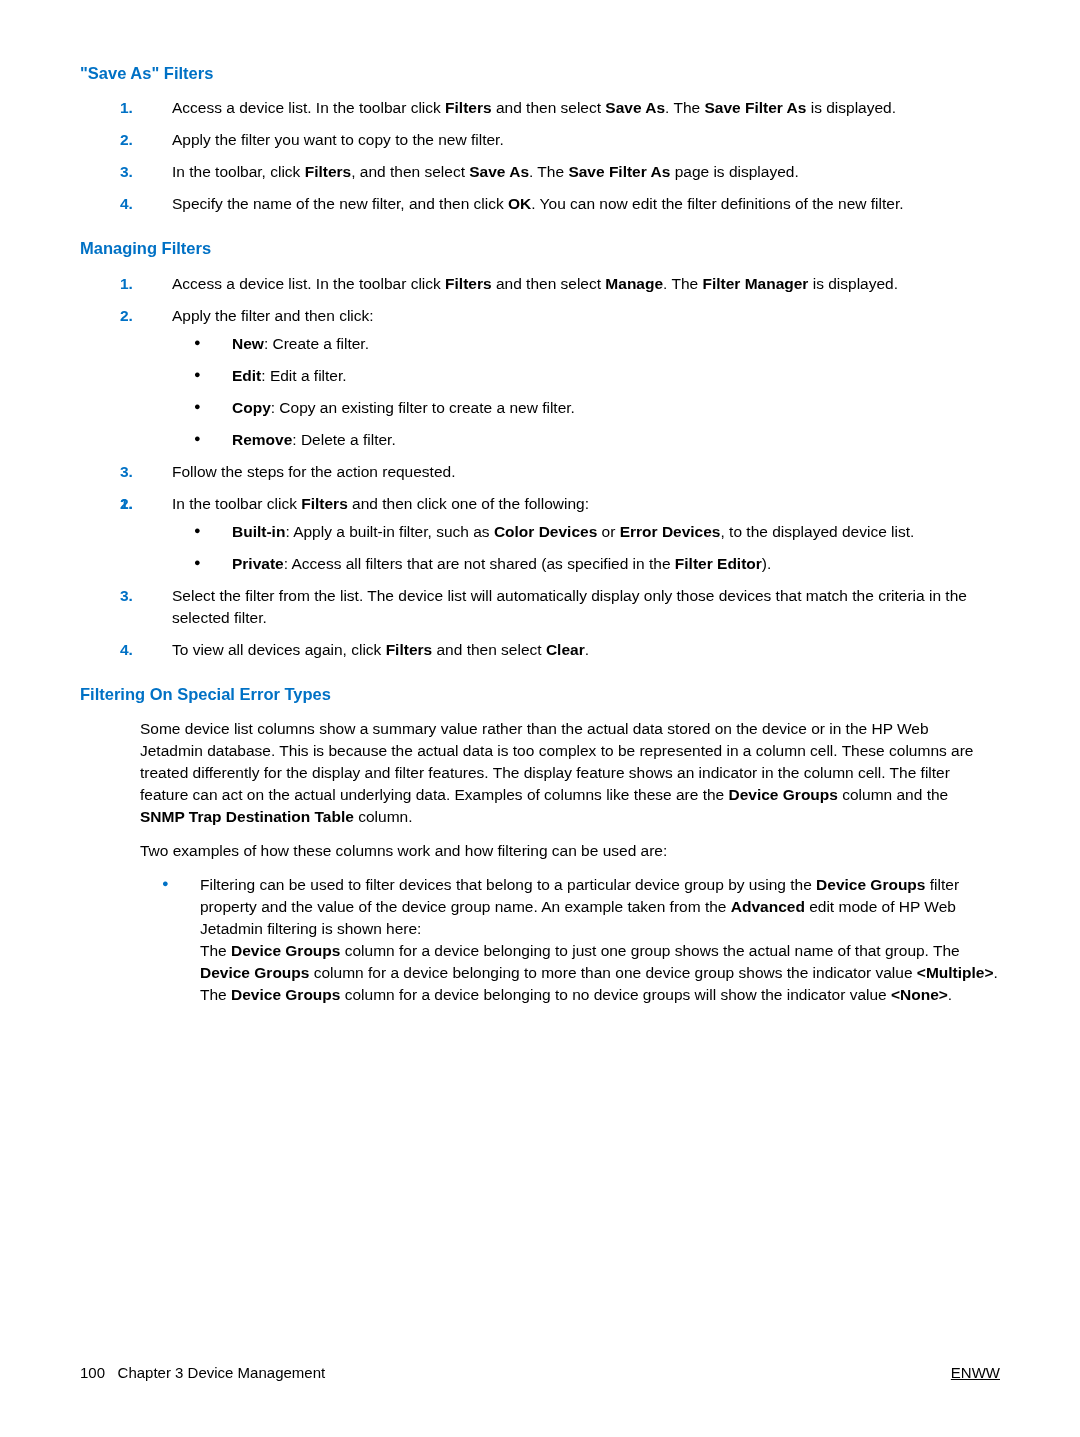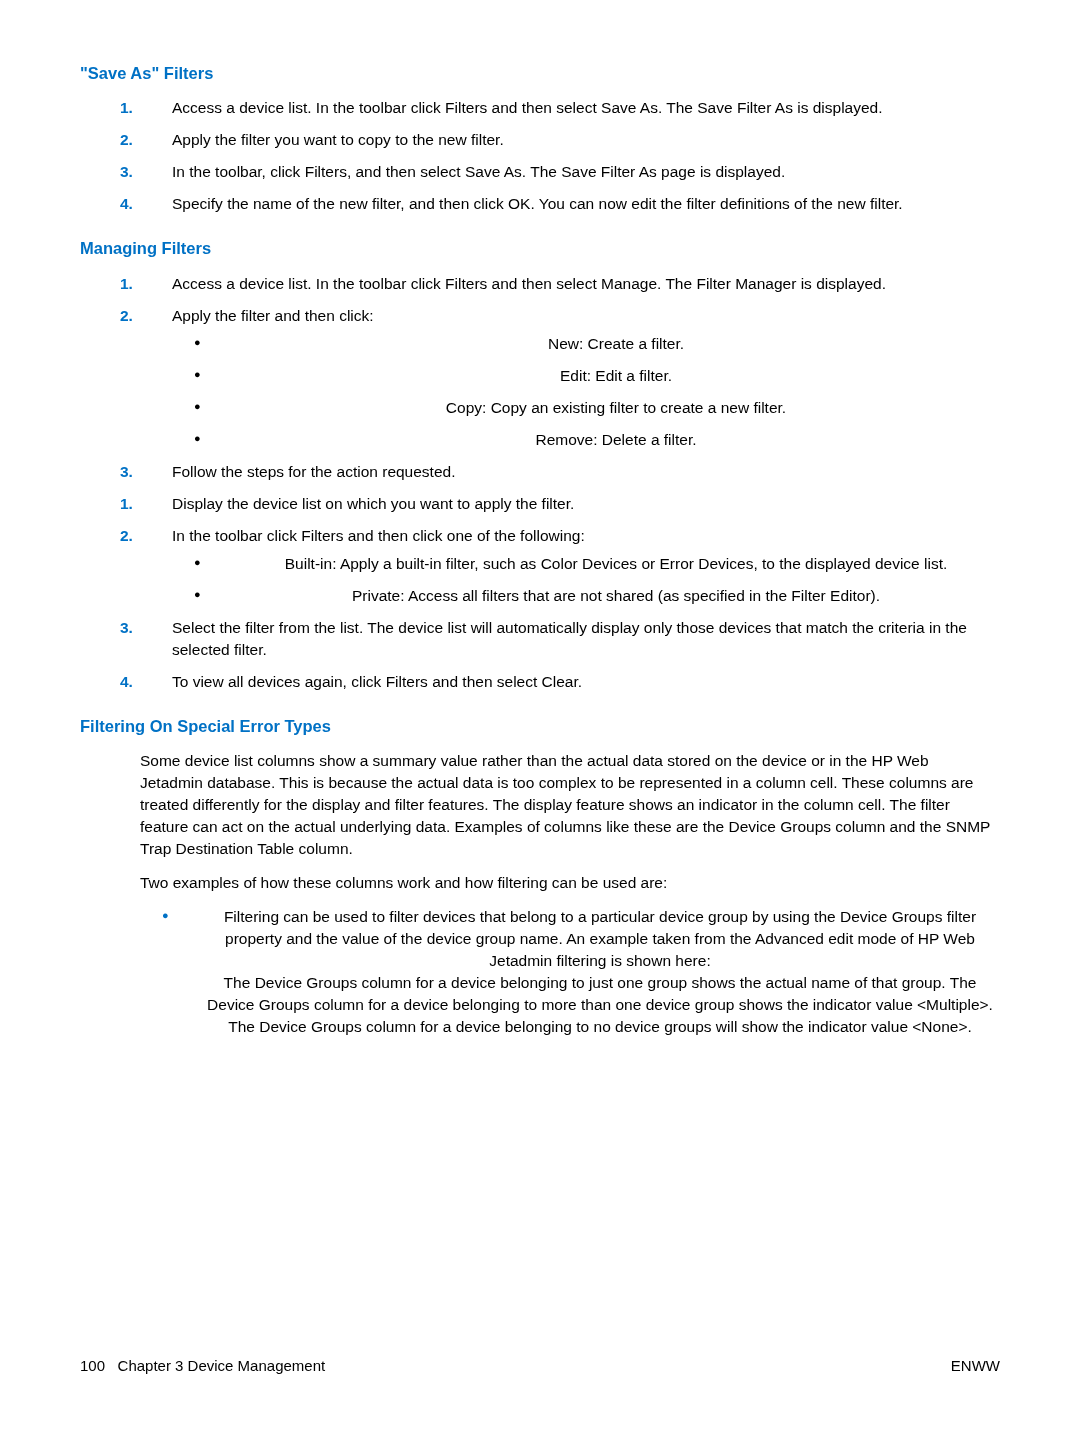--- a/index.html
+++ b/index.html
@@ -47,51 +47,51 @@
   }
   ul.bullets {
     list-style: none;
     padding: 0;
     margin: 6px 0 6px 22px;
   }
   ul.bullets > li {
     position: relative;
     padding-left: 38px;
     margin-bottom: 10px;
-    text-align: center;
   }
   ul.bullets > li::before {
     content: "●";
     position: absolute;
     left: 0;
     top: 2px;
     color: #000;
     font-size: 11px;
   }
 
   ul.bullets.blue > li::before {
     color: #0071c5;
   }
 
   .p-body {
     margin: 12px 9px 12px 60px;
   }
 
   .footer {
     position: absolute;
-    bottom: 61px;
+    bottom: 54px;
     left: 80px;
     right: 80px;
     font-size: 15px;
   }
   .footer .right {
     float: right;
+    text-decoration: underline;
   }
 
-  b, .bold { font-weight: normal; }
+  b, .bold { font-weight: bold; }
 </style>
 </head>
 <body>
 
 <div class="page">
 
   <div class="h3 first">"Save As" Filters</div>
   <ol class="num">
     <li><span class="marker">1.</span><span>Access a device list. In the toolbar click <b>Filters</b> and then select <b>Save As</b>. The <b>Save Filter As</b> is displayed.</span></li>
     <li><span class="marker">2.</span><span>Apply the filter you want to copy to the new filter.</span></li>
@@ -107,21 +107,21 @@
         <li><span><b>New</b>: Create a filter.</span></li>
         <li><span><b>Edit</b>: Edit a filter.</span></li>
         <li><span><b>Copy</b>: Copy an existing filter to create a new filter.</span></li>
         <li><span><b>Remove</b>: Delete a filter.</span></li>
       </ul>
     </li>
     <li><span class="marker">3.</span><span>Follow the steps for the action requested.</span></li>
   </ol>
 
   <ol class="num">
-    <li><span class="marker">1.</span><span>Display the device list on which you want to apply the filter.</span></li>
+    <li><span class="marker">1.</span></li>
     <li><span class="marker">2.</span><span>In the toolbar click <b>Filters</b> and then click one of the following:</span>
       <ul class="bullets">
         <li><span><b>Built-in</b>: Apply a built-in filter, such as <b>Color Devices</b> or <b>Error Devices</b>, to the displayed device list.</span></li>
         <li><span><b>Private</b>: Access all filters that are not shared (as specified in the <b>Filter Editor</b>).</span></li>
       </ul>
     </li>
     <li><span class="marker">3.</span><span>Select the filter from the list. The device list will automatically display only those devices that match the criteria in the selected filter.</span></li>
     <li><span class="marker">4.</span><span>To view all devices again, click <b>Filters</b> and then select <b>Clear</b>.</span></li>
   </ol>
 

